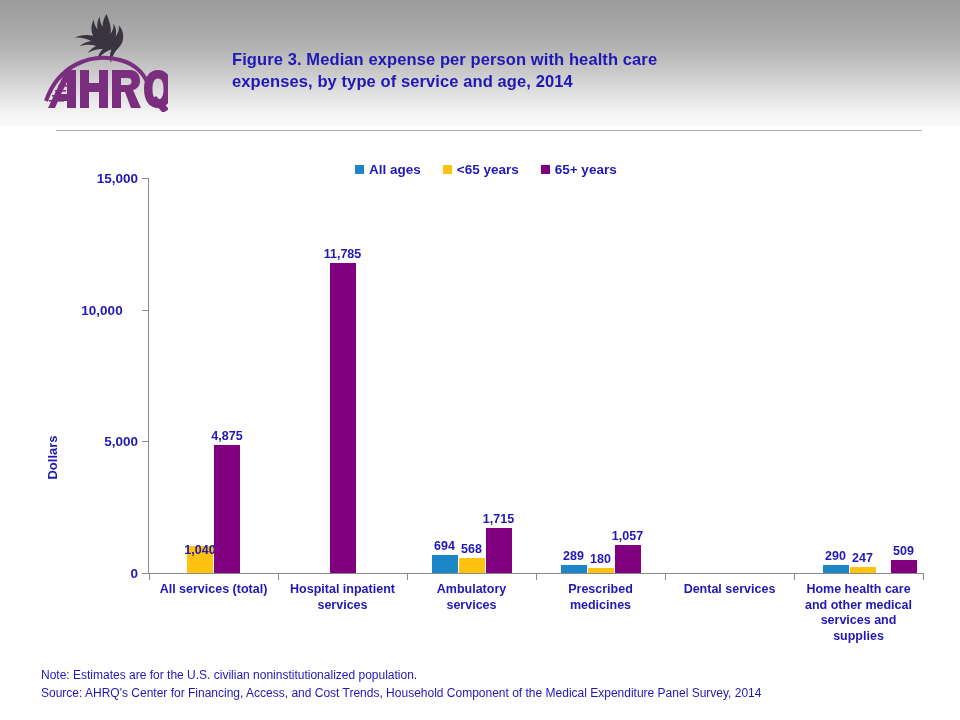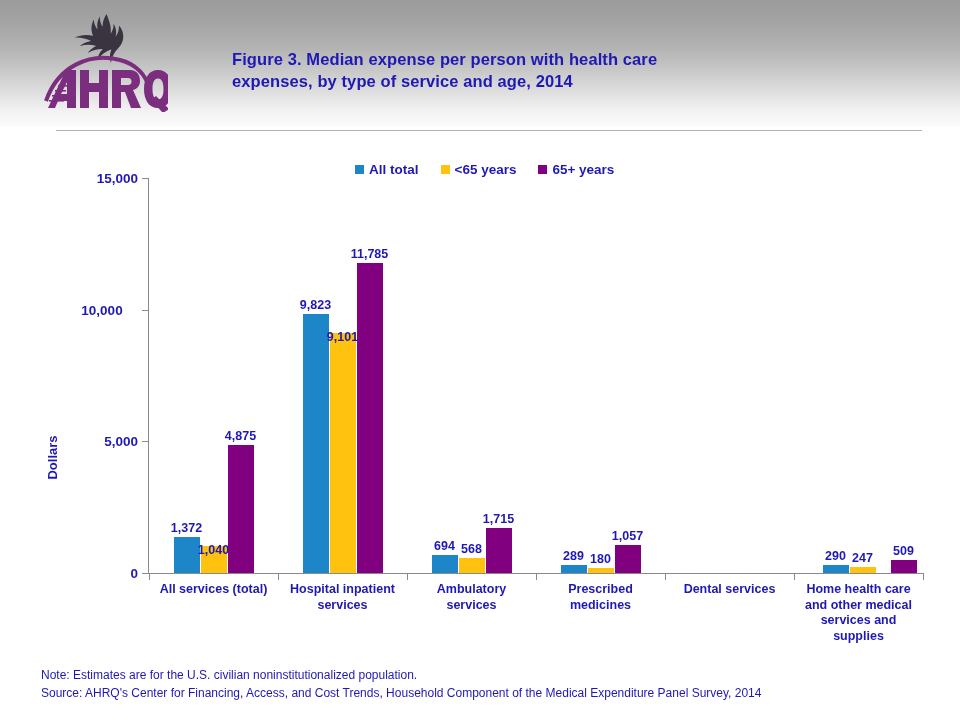--- a/index.html
+++ b/index.html
@@ -135,21 +135,21 @@
 <div id="chart-title">
   <div>Figure 3. Median expense per person with health care</div>
   <div>expenses, by type of service and age, 2014</div>
 </div>
 
 <div id="chart">
 
   <div id="legend">
       <div class="legend-item">
         <span class="legend-swatch" style="background: rgb(28, 134, 200);"></span>
-        <span>All total</span>
+        <span>All ages</span>
       </div>
       <div class="legend-item">
         <span class="legend-swatch" style="background: rgb(255, 194, 14);"></span>
         <span>&lt;65 years</span>
       </div>
       <div class="legend-item">
         <span class="legend-swatch" style="background: rgb(128, 0, 128);"></span>
         <span>65+ years</span>
       </div>
     </div>
@@ -161,41 +161,29 @@
       <div class="ytick-label" style="top: 169.667px; text-align: center;">10,000</div>
       <div class="ytick-label" style="top: 38px;">15,000</div>
     </div>
 
   <div id="axis-v"></div>
   <div id="axis-h"></div>
 
   <div id="plot">
       <div class="group" style="left: 0px; width: 129px;">
         <div class="bar-slot" style="width: 26px; margin-right: 1px;">
-          <div class="bar-label" style="bottom: 38.1293px;">1,372</div>
-          <div class="bar" style="height: 36.1293px; background: rgb(28, 134, 200);"></div>
-        </div>
-        <div class="bar-slot" style="width: 26px; margin-right: 1px;">
           <div class="bar-label" style="bottom: 16.3867px; text-align: right;">1,040</div>
           <div class="bar" style="height: 27.3867px; background: rgb(255, 194, 14);"></div>
         </div>
         <div class="bar-slot" style="width: 26px; margin-right: 0px;">
           <div class="bar-label" style="bottom: 130.375px;">4,875</div>
           <div class="bar" style="height: 128.375px; background: rgb(128, 0, 128);"></div>
         </div>
       </div>
       <div class="group" style="left: 129px; width: 129px;">
-        <div class="bar-slot" style="width: 26px; margin-right: 1px;">
-          <div class="bar-label" style="bottom: 260.672px;">9,823</div>
-          <div class="bar" style="height: 258.672px; background: rgb(28, 134, 200);"></div>
-        </div>
-        <div class="bar-slot" style="width: 26px; margin-right: 1px;">
-          <div class="bar-label" style="bottom: 228.66px;">9,101</div>
-          <div class="bar" style="height: 239.66px; background: rgb(255, 194, 14);"></div>
-        </div>
         <div class="bar-slot" style="width: 26px; margin-right: 0px;">
           <div class="bar-label" style="bottom: 312.338px;">11,785</div>
           <div class="bar" style="height: 310.338px; background: rgb(128, 0, 128);"></div>
         </div>
       </div>
       <div class="group" style="left: 258px; width: 129px;">
         <div class="bar-slot" style="width: 26px; margin-right: 1px;">
           <div class="bar-label" style="bottom: 20.2753px;">694</div>
           <div class="bar" style="height: 18.2753px; background: rgb(28, 134, 200);"></div>
         </div>

